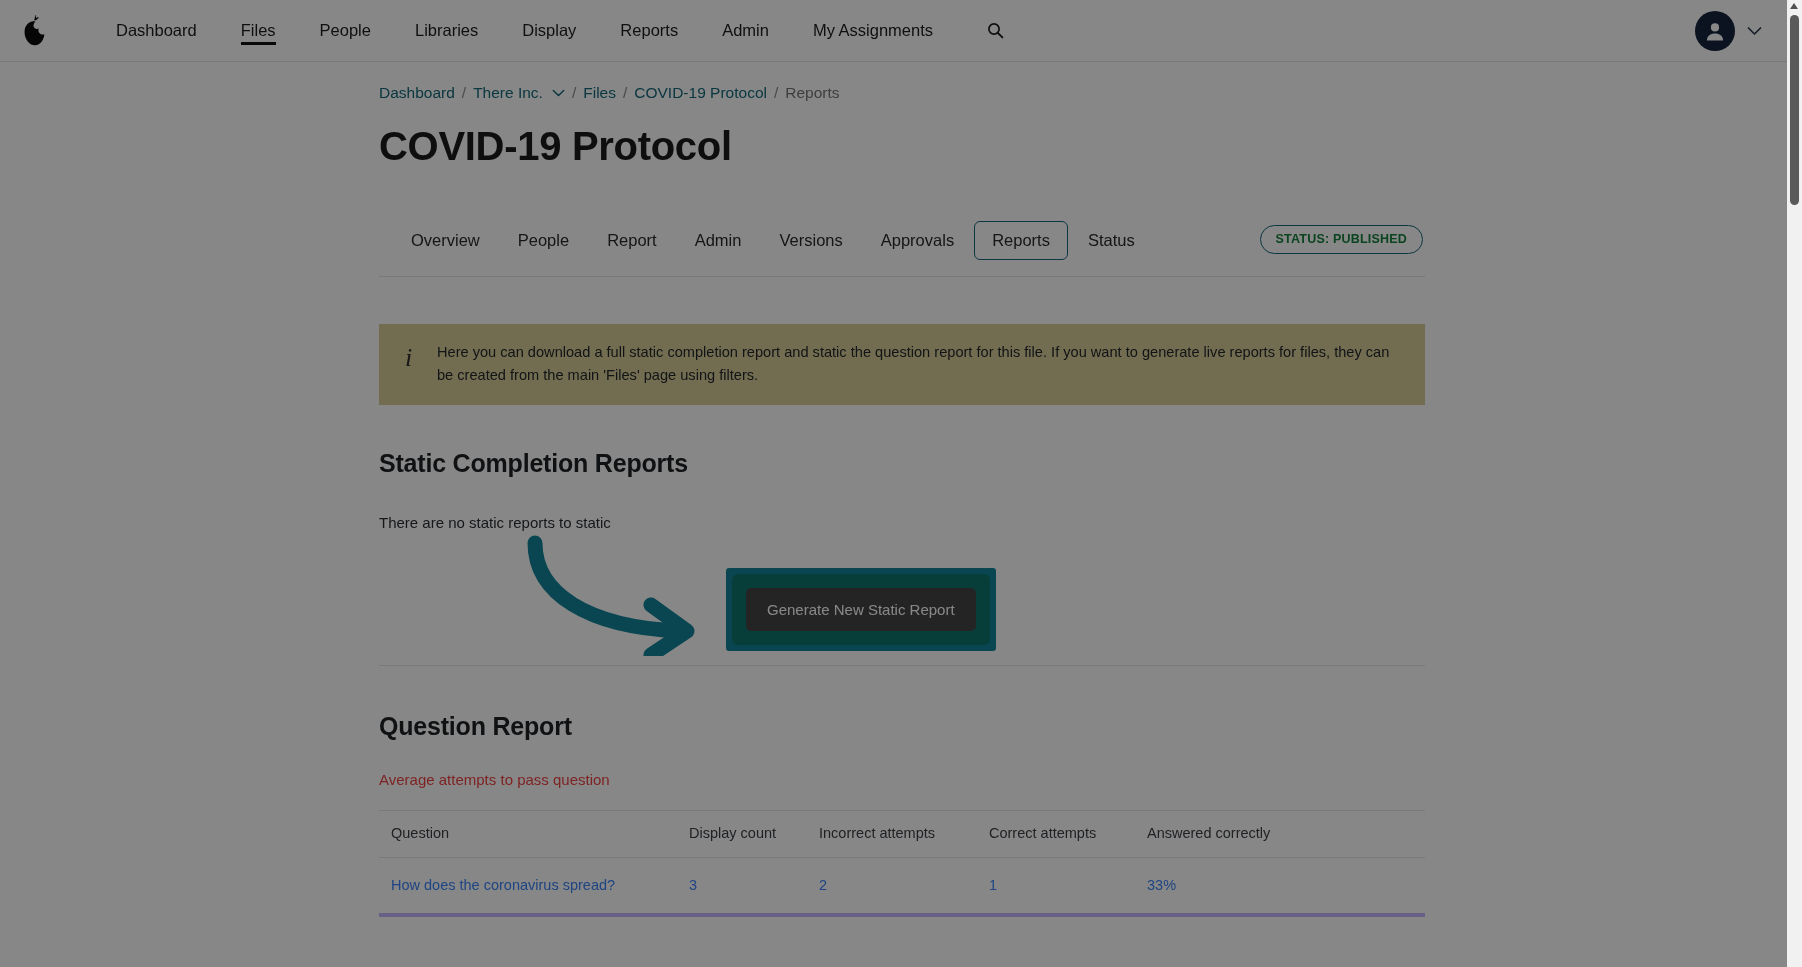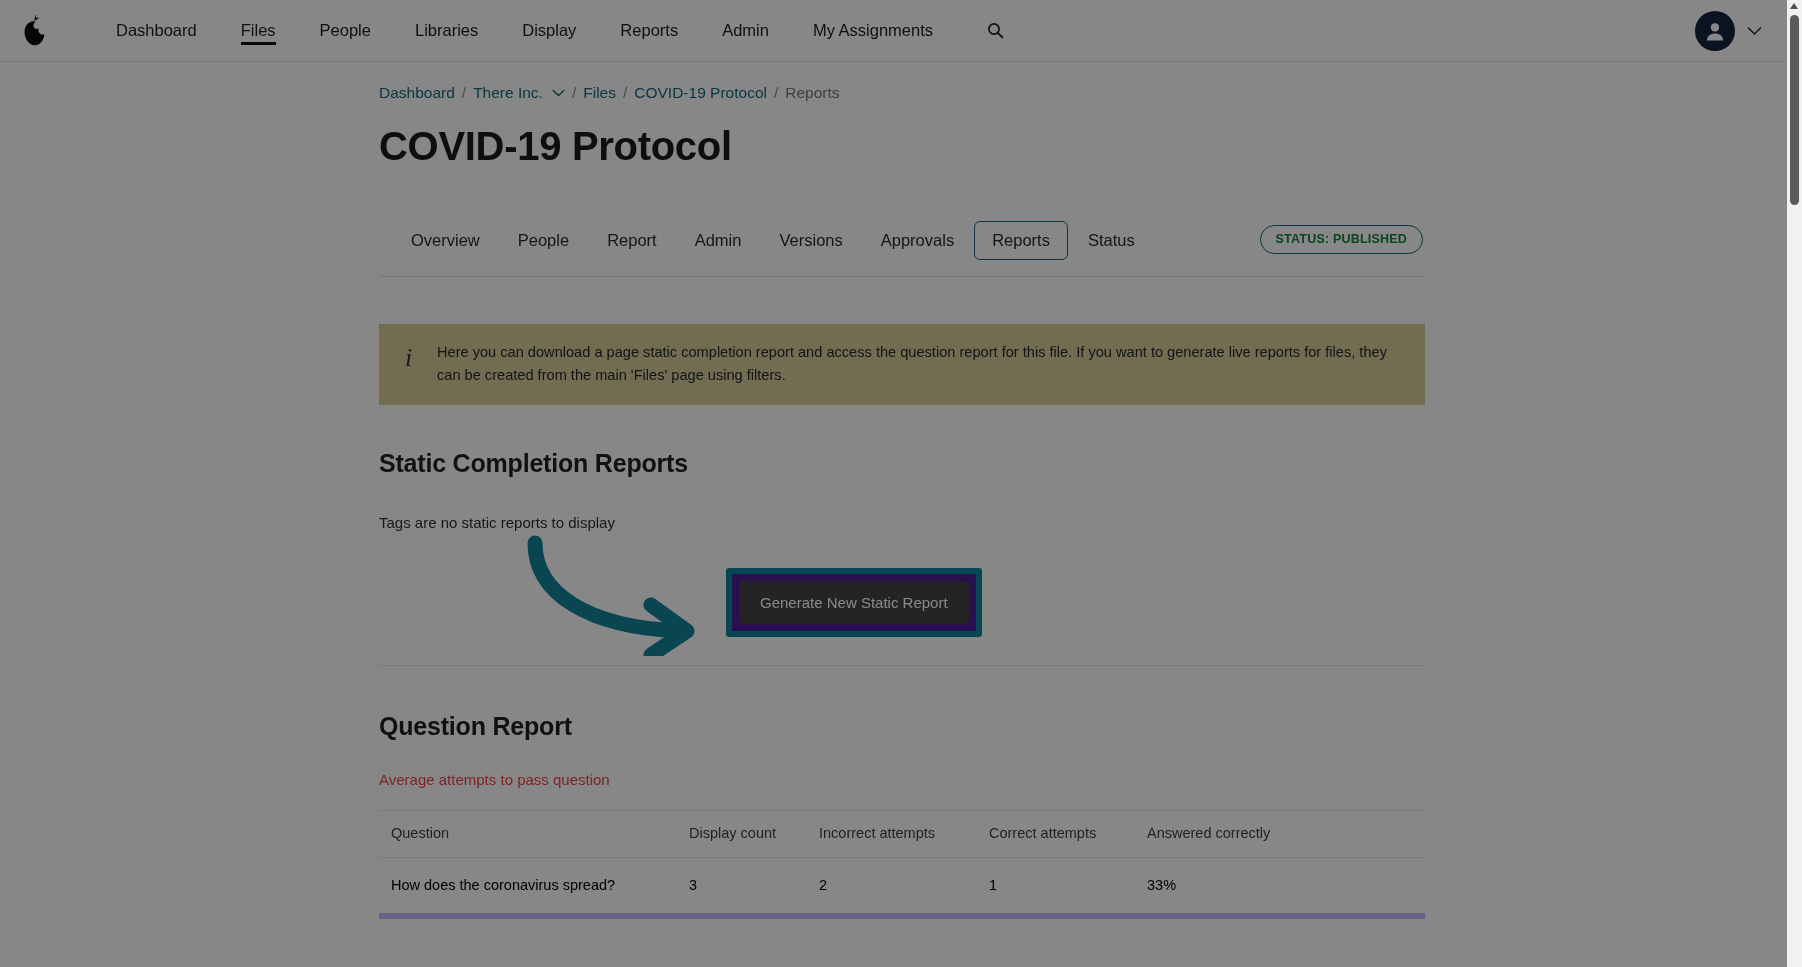--- a/index.html
+++ b/index.html
@@ -232,23 +232,23 @@
 
   #generate-highlight {
     position: absolute;
     left: 347px;
     top: 27px;
     padding: 6px;
     background: #118599;
     border-radius: 3px;
   }
   #generate-highlight-inner {
-    background: #4c1d95;
-    padding: 7px;
-    border-radius: 0;
+    background: #0f766e;
+    padding: 14px;
+    border-radius: 6px;
   }
   #generate-btn {
     background: #454545;
     color: #ffffff;
     font-size: 15px;
     font-family: "Liberation Sans", sans-serif;
     border: none;
     border-radius: 5px;
     padding: 13px 21px;
     cursor: pointer;
@@ -288,23 +288,23 @@
     text-align: left;
     font-size: 14.5px;
     font-weight: 400;
     color: #3b3f44;
     padding: 14px 10px 16px;
     border-top: 1px solid #e4e4e4;
     border-bottom: 1px solid #e4e4e4;
   }
   #question-table tbody td {
     font-size: 14.5px;
-    color: #000000;
+    color: #3b82f6;
     padding: 19px 10px 20px;
-    border-bottom: 6px solid #c4b5fd;
+    border-bottom: 4px solid #c4b5fd;
   }
   #question-table th:first-child,
   #question-table td:first-child { padding-left: 12px; }
   .col-q      { width: 300px; }
   .col-disp   { width: 130px; }
   .col-inc    { width: 170px; }
   .col-cor    { width: 158px; }
   .col-ans    { width: auto; }
   .link-cell  { color: #14697a; cursor: pointer; }
 
@@ -426,25 +426,25 @@
         <div class="tab"><span>Versions</span></div>
         <div class="tab"><span>Approvals</span></div>
         <div class="tab active"><span>Reports</span></div>
         <div class="tab"><span>Status</span></div>
       </div>
       <div id="status-badge">STATUS: PUBLISHED</div>
     </div>
 
     <div id="info-banner">
       <div id="info-icon">i</div>
-      <div id="info-text">Here you can download a page static completion report and access the question report for this file. If you want to generate live reports for files, they can be created from the main 'Files' page using filters.</div>
+      <div id="info-text">Here you can download a full static completion report and static the question report for this file. If you want to generate live reports for files, they can be created from the main 'Files' page using filters.</div>
     </div>
 
     <h2 class="section-heading" id="static-heading">Static Completion Reports</h2>
-    <div class="muted-line">Tags are no static reports to display</div>
+    <div class="muted-line">There are no static reports to static</div>
 
     <div id="button-block">
 
       <svg id="arrow-annotation" width="200" height="125" viewBox="0 0 200 125">
         <path d="M8 12 C 8 62, 60 96, 152 100" fill="none" stroke="#118599" stroke-width="15" stroke-linecap="round"></path>
         <polyline points="124,74 160,100 124,124" fill="none" stroke="#118599" stroke-width="15" stroke-linecap="round" stroke-linejoin="round"></polyline>
       </svg>
 
       <div id="generate-highlight">
         <div id="generate-highlight-inner">

